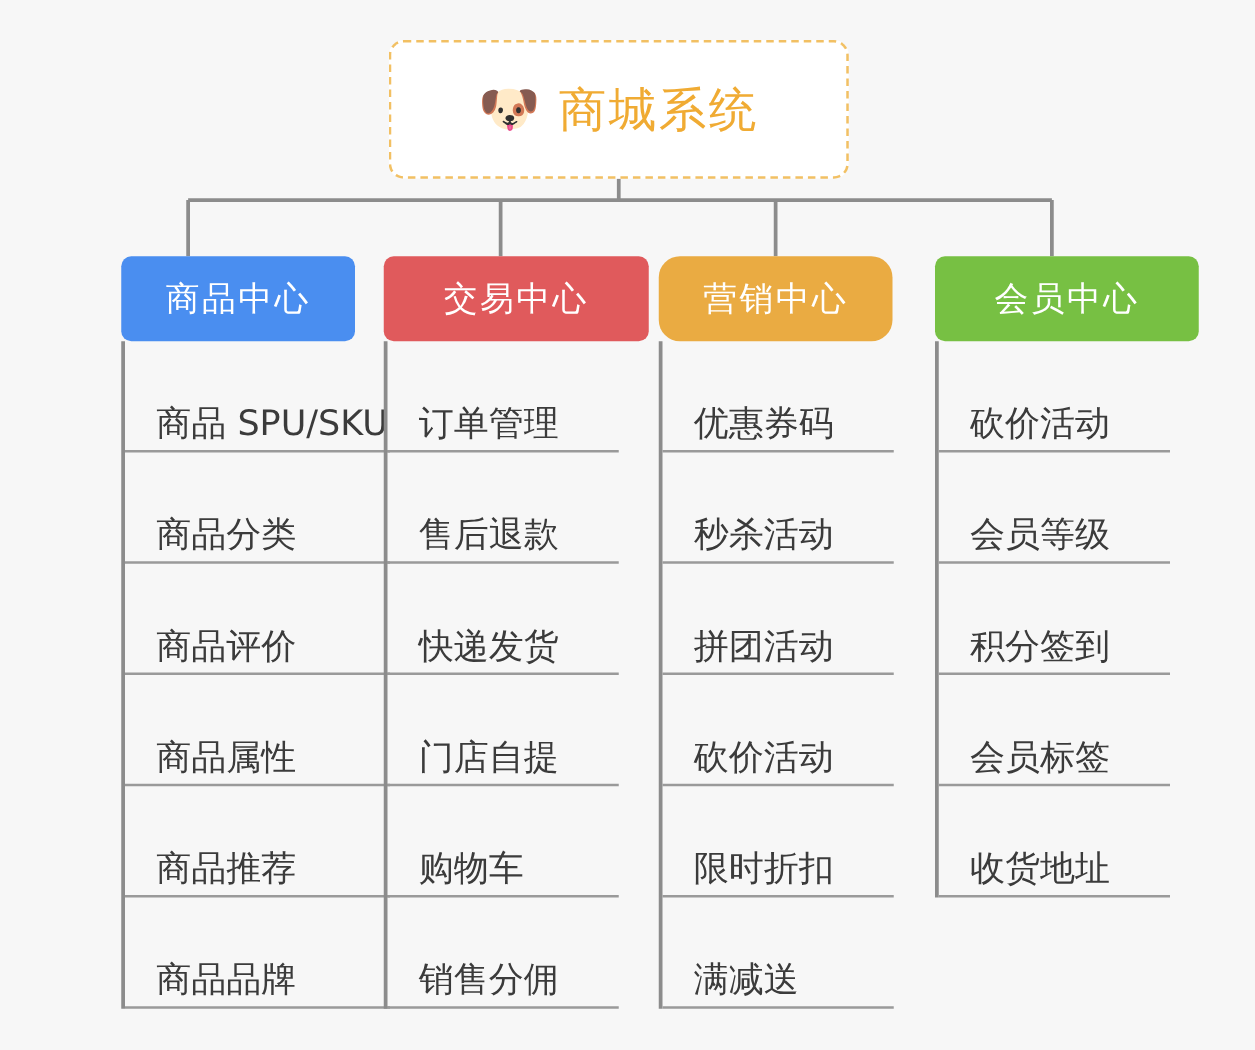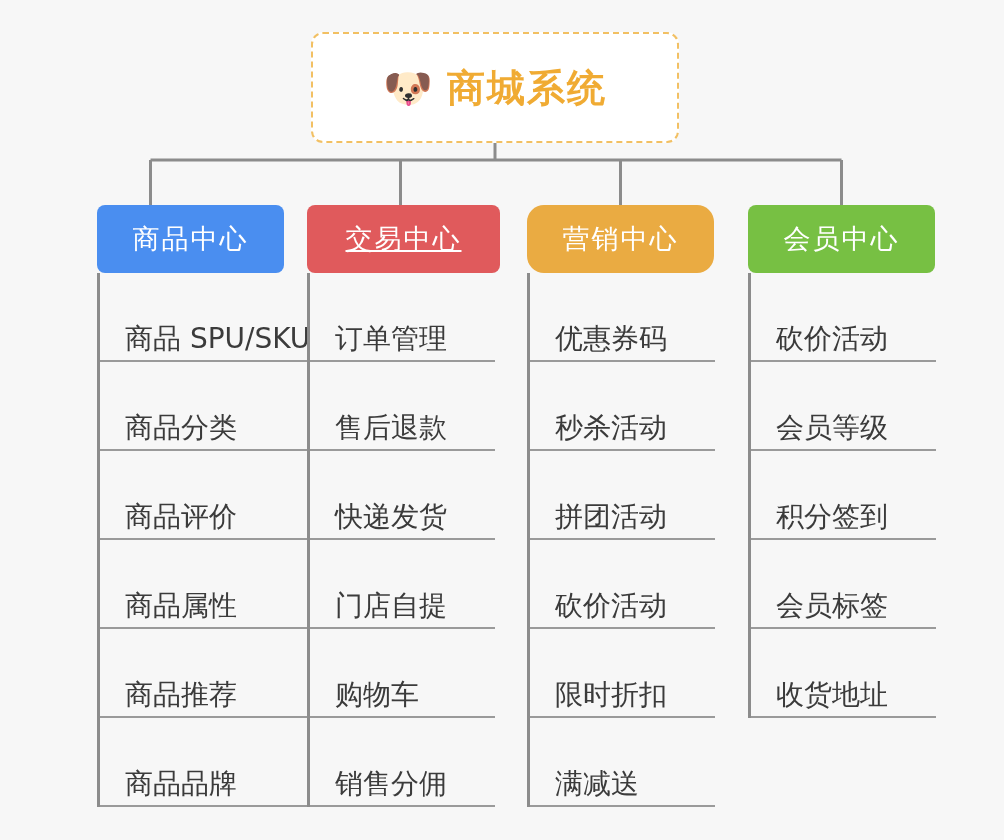--- a/index.html
+++ b/index.html
@@ -44,21 +44,20 @@
     font-size: 40px;
     line-height: 1;
     font-family: "DejaVu Sans", sans-serif;
   }
   .root-title {
     font-size: 38px;
     color: #f0ab33;
     letter-spacing: 2px;
     line-height: 1;
     font-family: "DejaVu Sans", "Liberation Sans", sans-serif;
-    font-weight: bold;
   }
 
   
   .conn {
     stroke: #8c8c8c;
     stroke-width: 3;
     fill: none;
   }
 
   
@@ -163,21 +162,21 @@
           <span class="leaf-label">商品推荐</span>
           <div class="leaf-rule" style="width: 212px;"></div>
         </div>
         <div class="leaf">
           <span class="leaf-label">商品品牌</span>
           <div class="leaf-rule" style="width: 212px;"></div>
         </div>
       </div>
     </div>
     <div class="column" style="left: 307px;">
-      <div class="col-header" style="width: 193px; background: rgb(224, 90, 92); text-decoration: underline;">交易中心</div>
+      <div class="col-header" style="width: 212px; background: rgb(224, 90, 92);">交易中心</div>
       <div class="leaf-stack">
         <div class="spine"></div>
         <div class="leaf">
           <span class="leaf-label">订单管理</span>
           <div class="leaf-rule" style="width: 185px;"></div>
         </div>
         <div class="leaf">
           <span class="leaf-label">售后退款</span>
           <div class="leaf-rule" style="width: 185px;"></div>
         </div>
@@ -223,21 +222,21 @@
           <span class="leaf-label">限时折扣</span>
           <div class="leaf-rule" style="width: 185px;"></div>
         </div>
         <div class="leaf">
           <span class="leaf-label">满减送</span>
           <div class="leaf-rule" style="width: 185px;"></div>
         </div>
       </div>
     </div>
     <div class="column" style="left: 748px;">
-      <div class="col-header" style="width: 187px; background: rgb(119, 192, 67); text-align: center;">会员中心</div>
+      <div class="col-header" style="width: 211px; background: rgb(119, 192, 67); text-align: center;">会员中心</div>
       <div class="leaf-stack">
         <div class="spine"></div>
         <div class="leaf">
           <span class="leaf-label">砍价活动</span>
           <div class="leaf-rule" style="width: 185px;"></div>
         </div>
         <div class="leaf">
           <span class="leaf-label">会员等级</span>
           <div class="leaf-rule" style="width: 185px;"></div>
         </div>

